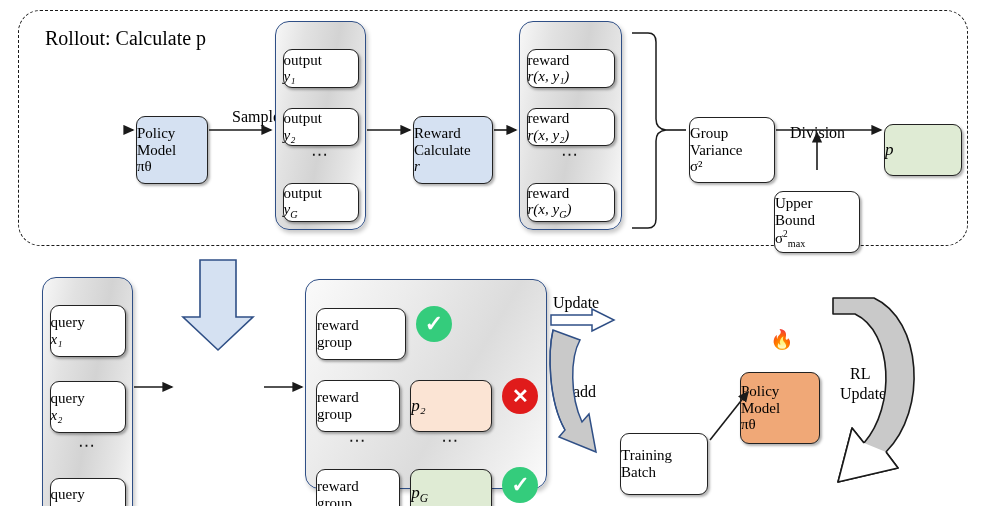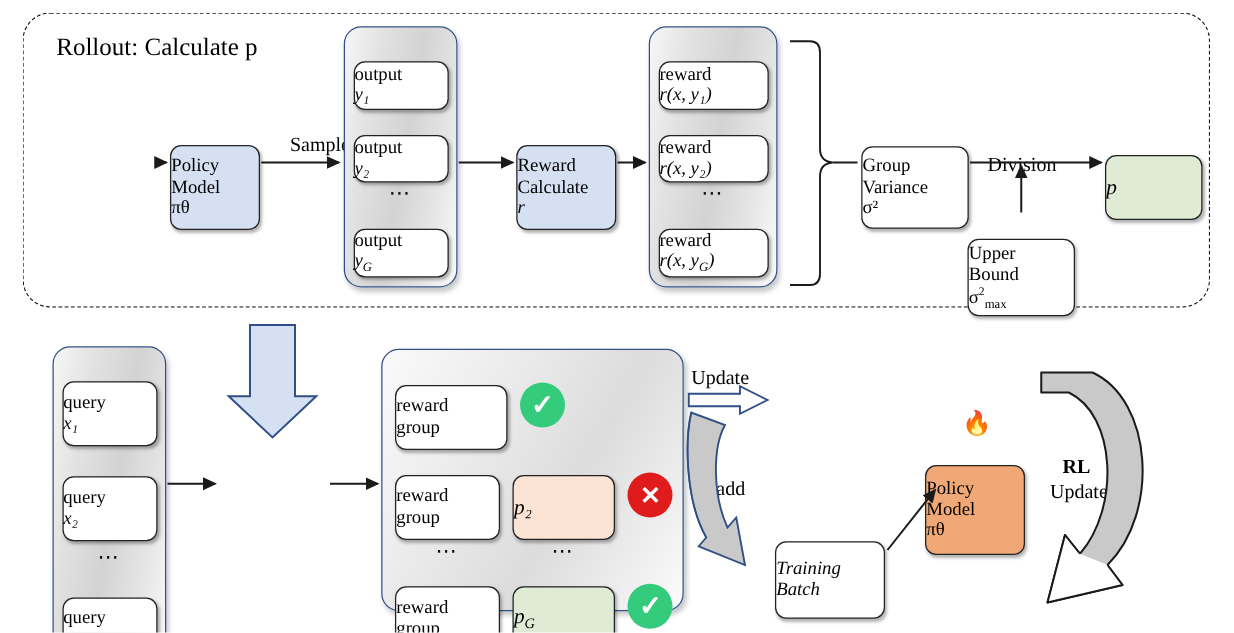--- a/index.html
+++ b/index.html
@@ -196,34 +196,34 @@
         <div class="circ ok" style="left:0;top:0;width:36px;height:36px;">✓</div>
       </div>
     </div>
   </div>
 
   <div class="lbl" style="left:553px;top:294px;">Update</div>
 
   <div class="lbl" style="left:573px;top:383px;">add</div>
 
 
-  <div class="abs box sm" style="left:620px;top:413px;width:88px;height:62px;font-style:italic;">
+  <div class="abs box sm" style="left:620px;top:413px;width:88px;height:62px;">
     <span>Training</span>
     <span>Batch</span>
   </div>
 
   <div class="flame" style="left:770px;top:330px;">🔥</div>
 
   <div class="abs box sm orange" style="left:740px;top:352px;width:80px;height:72px;">
     <span>Policy</span>
     <span>Model</span>
     <span>πθ</span>
   </div>
 
-  <div class="lbl" style="left:850px;top:365px;font-weight:bold;">RL</div>
+  <div class="lbl" style="left:850px;top:365px;">RL</div>
   <div class="lbl" style="left:840px;top:385px;">Update</div>
 
   <svg class="overlay" viewBox="0 0 987 506">
     <defs>
       <marker id="ah" markerWidth="7" markerHeight="7" refX="6" refY="3.2" orient="auto">
         <path d="M0,0 L7,3.2 L0,6.4 z" fill="#1a1a1a"></path>
       </marker>
     </defs>
 
     <line x1="131" y1="130" x2="133" y2="130" stroke="#1a1a1a" stroke-width="1.6" marker-end="url(#ah)"></line>

